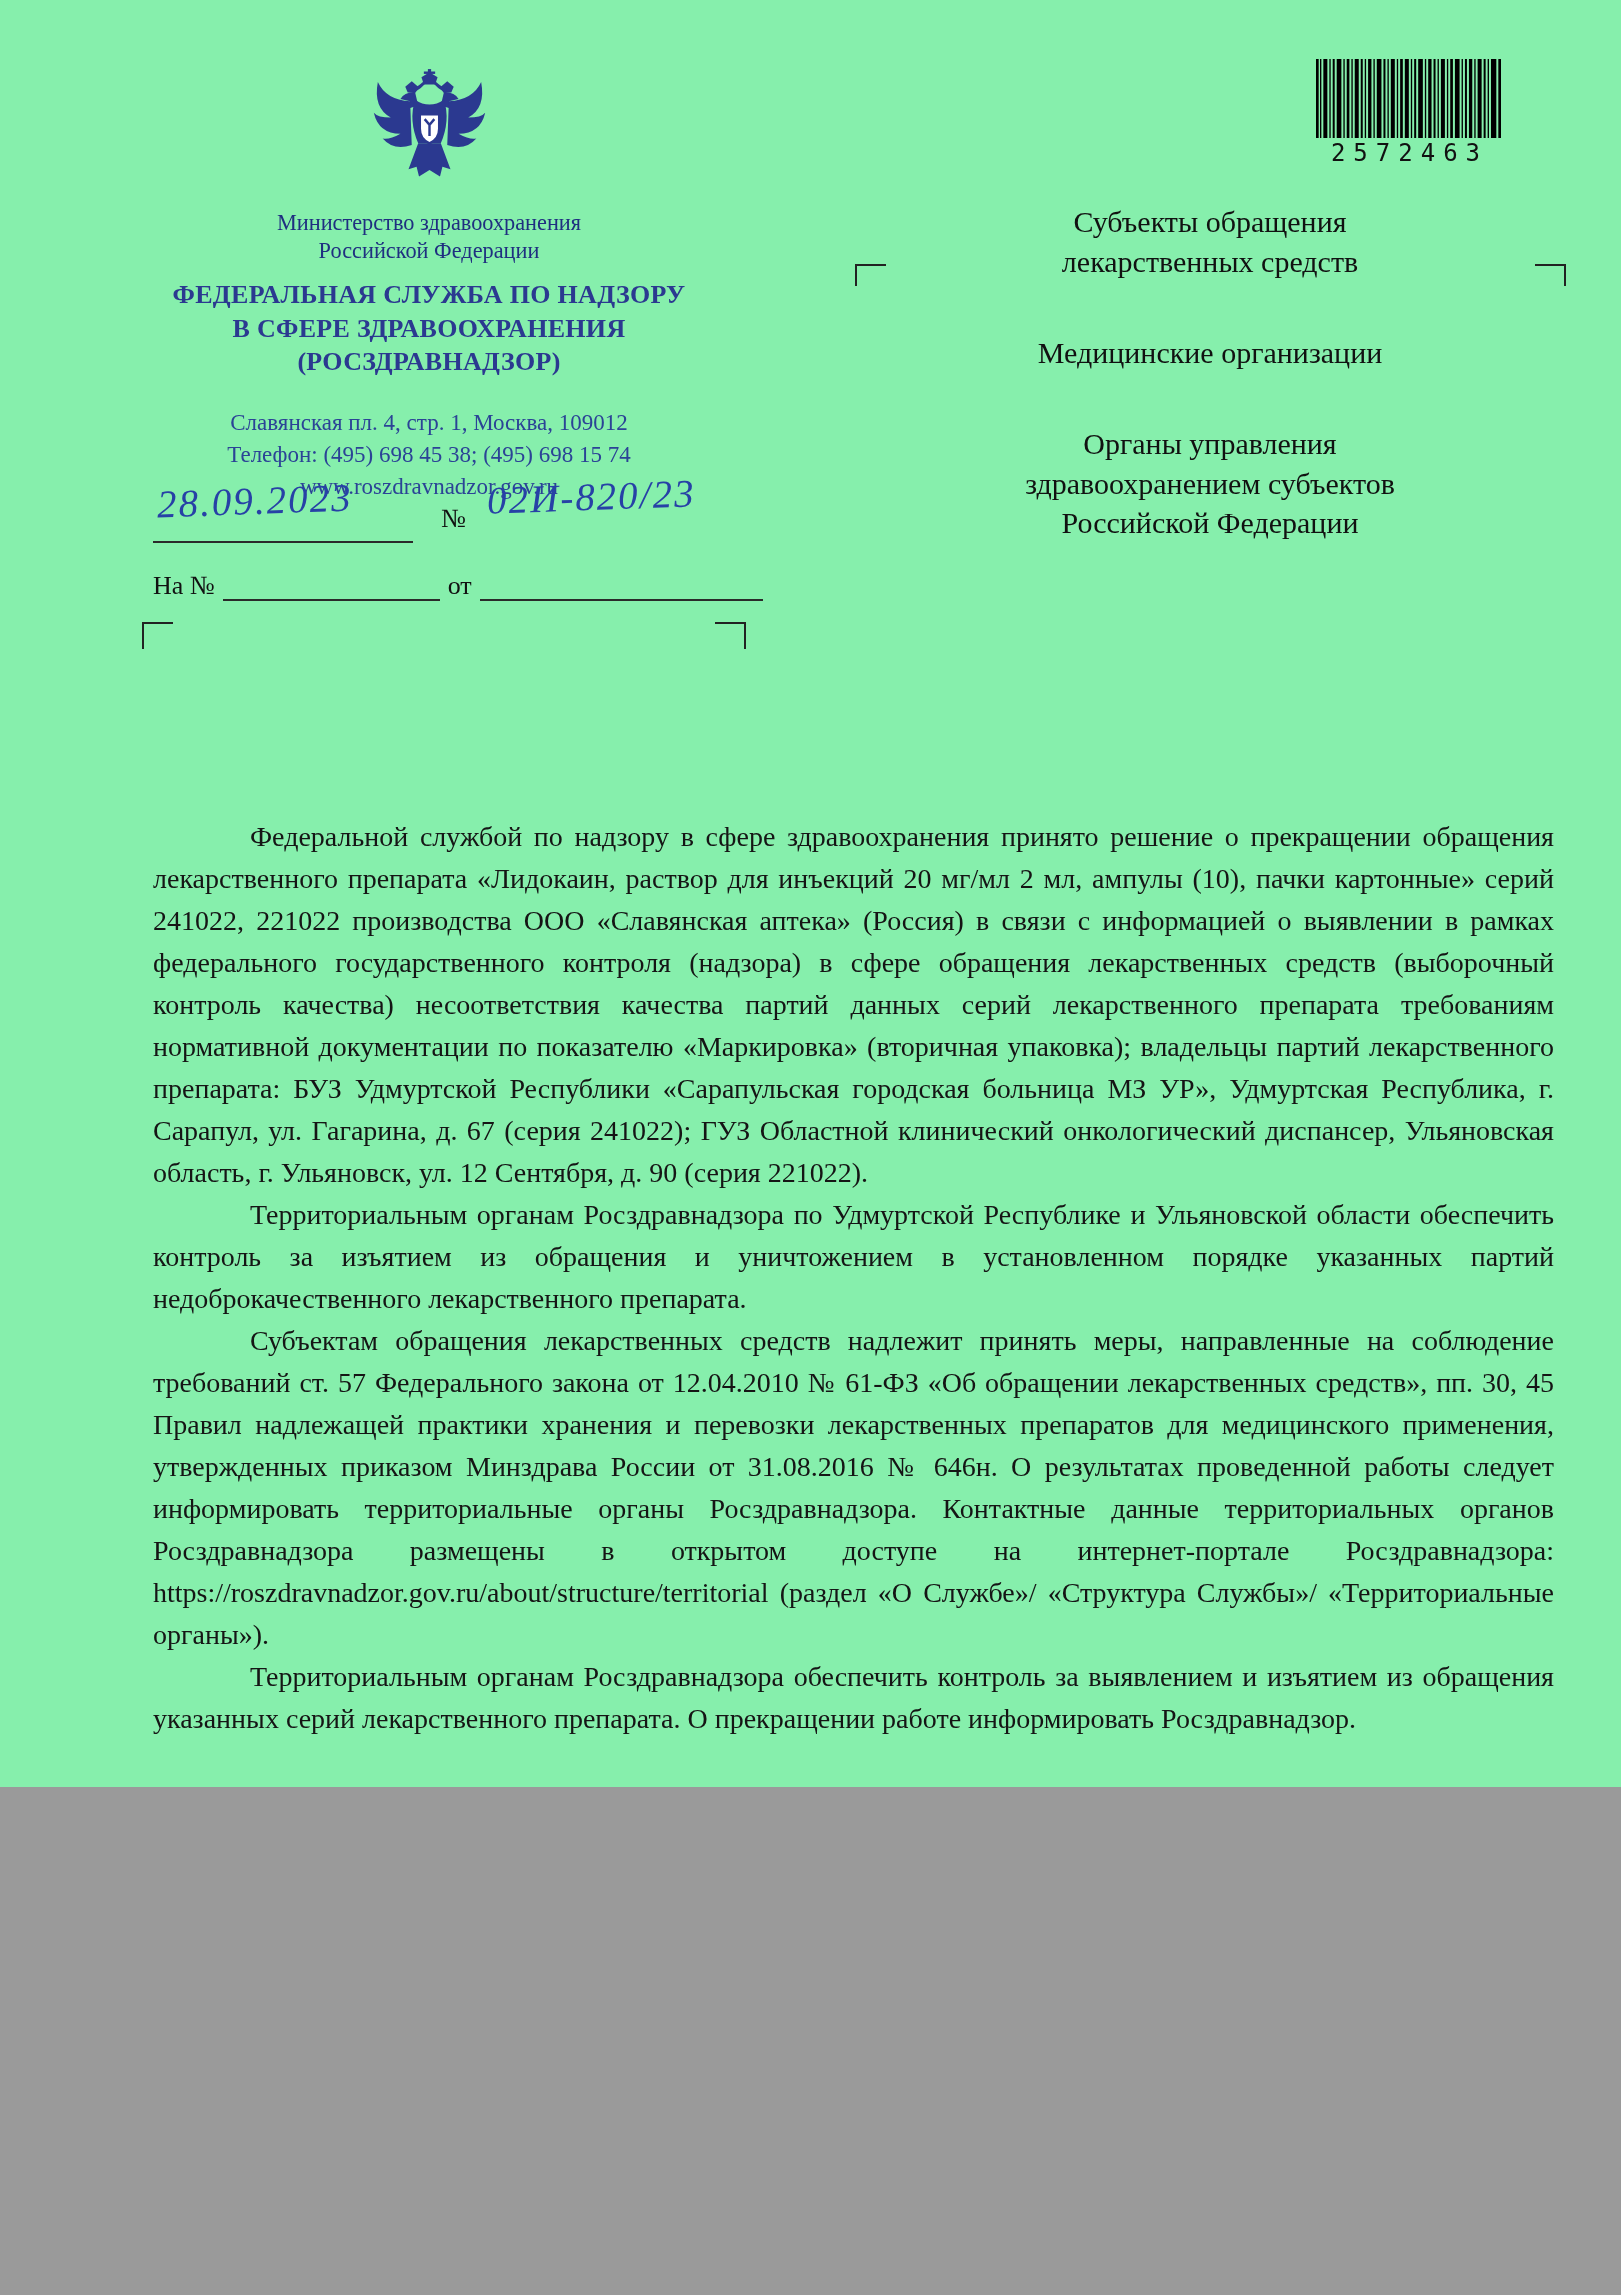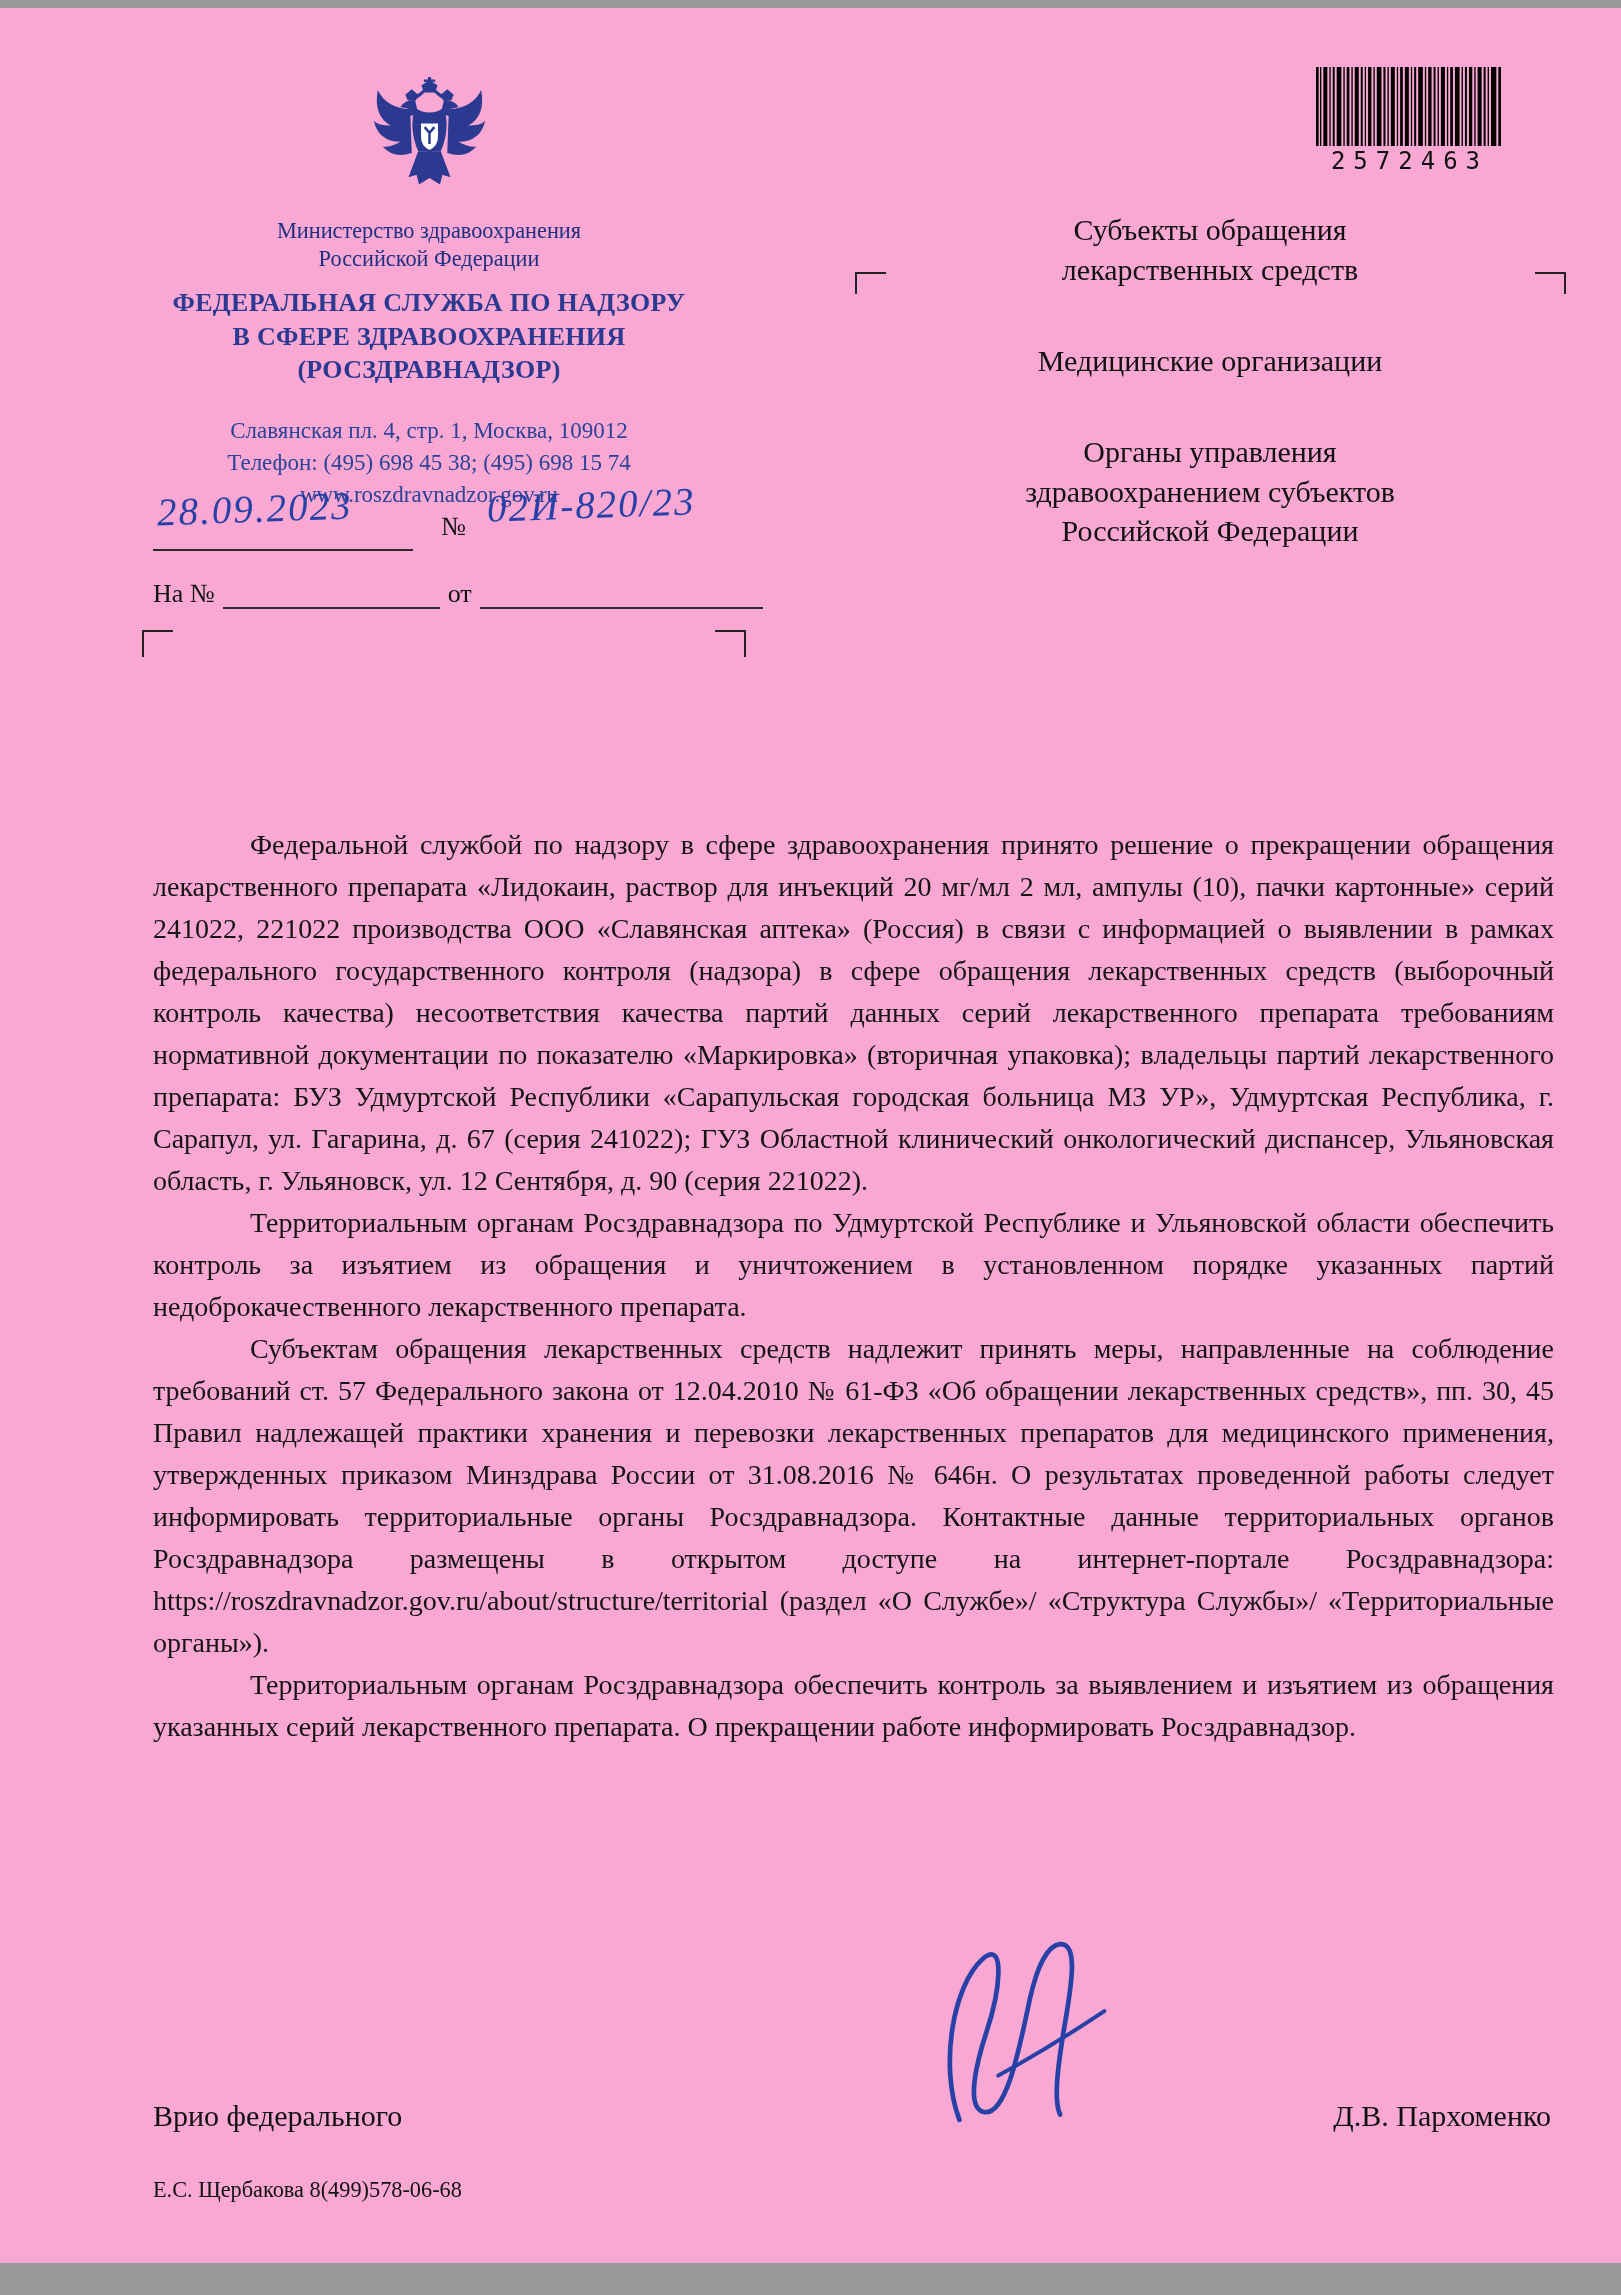--- a/index.html
+++ b/index.html
@@ -1,20 +1,20 @@
 <!DOCTYPE html>
 <html style="font-size:10.5px"><head>
 <meta charset="utf-8">
 <style>
   html,body{margin:0;padding:0;background:#9a9a9a;}
   .page{
     position:relative;
-    width:1621px;height:2255px;
-    margin:8px auto;
-    background:#f9a8d4;
+    width:1621px;height:1787px;
+    margin:0 auto;
+    background:#86efac;
     font-family:"Liberation Serif", serif;
     color:#111;
     overflow:hidden;
   }
   
   .barcode-wrap{position:absolute;left:1314px;top:59px;width:191px;text-align:center;}
   .barcode{display:block;width:187px;height:79px;margin:0 auto;}
   .barcode-number{font-family:"DejaVu Sans Mono", monospace;font-size:24px;letter-spacing:8px;color:#111;margin-top:1.3px;}
   
   .emblem{position:absolute;left:373px;top:66px;width:113px;height:124px;}

